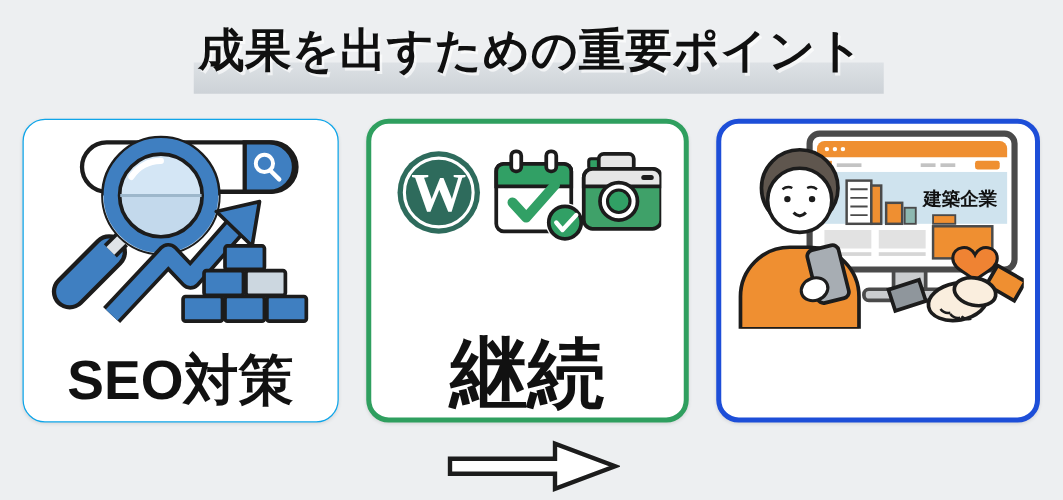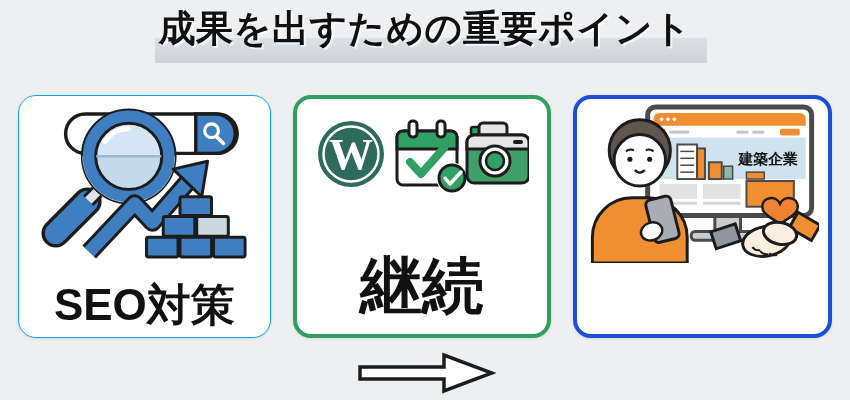--- a/index.html
+++ b/index.html
@@ -2,21 +2,21 @@
 <html><head>
 <meta charset="utf-8">
 <style>
   html,body{margin:0;padding:0}
   body{
     width:850px;height:400px;position:relative;overflow:hidden;
     background:#edeff1;
     font-family:"Liberation Sans",sans-serif;
   }
   
-  .title-area{position:absolute;top:4px;left:0;width:100%;text-align:center}
+  .title-area{position:absolute;top:16px;left:0;width:100%;text-align:center}
   .title-wrap{position:relative;display:inline-block}
   .title-highlight{
     position:absolute;left:-4px;right:-16px;top:34px;height:25px;
     background:linear-gradient(180deg,#dde1e5 0%,#cdd2d7 100%);
   }
   .title-text{
     position:relative;font-size:37px;font-weight:900;color:#101010;
     letter-spacing:.5px;text-shadow:2px 2px 0 rgba(255,255,255,.65);
     white-space:nowrap;
   }
@@ -29,21 +29,21 @@
   }
   .card.blue{border:1px solid #0ea5e9}
   .card.green{border:4px solid #2f9f5f}
   .card.orange{border:4px solid #1d4ed8}
   .illus{display:block}
   .card-label{font-weight:900;color:#111;line-height:1;white-space:nowrap}
   .label-1{font-size:44px;margin-bottom:10px}
   .label-3{font-size:37px;margin-bottom:12px}
   .label-2{
     font-size:62px;font-weight:900;color:#111;line-height:.99;
-    text-align:center;margin-bottom:18px;white-space:nowrap;
+    text-align:center;margin-bottom:4px;white-space:nowrap;
   }
   
   .flow-arrow{position:absolute;left:356px;top:350px}
 </style>
 </head>
 <body>
 
 <div class="title-area">
   <div class="title-wrap">
     <div class="title-highlight"></div>

